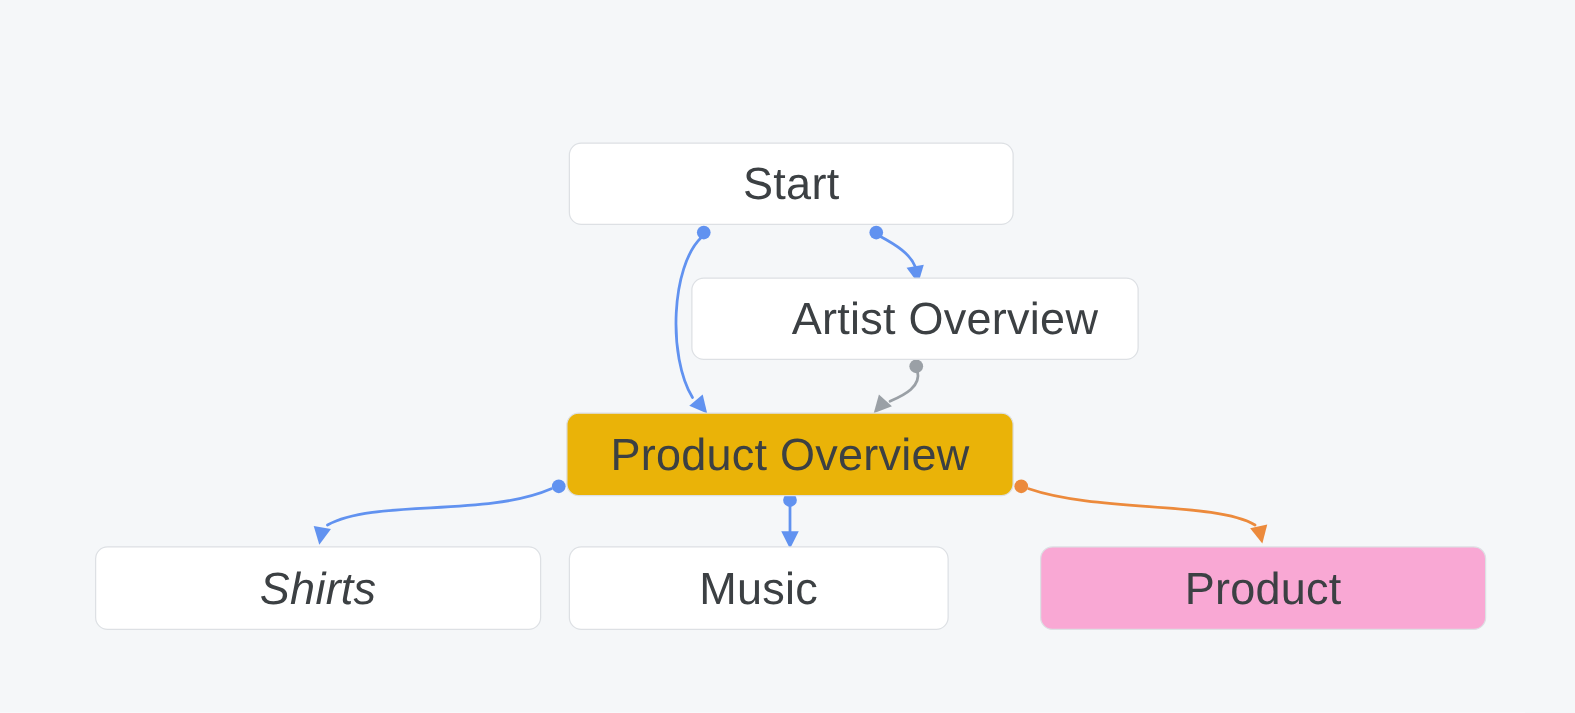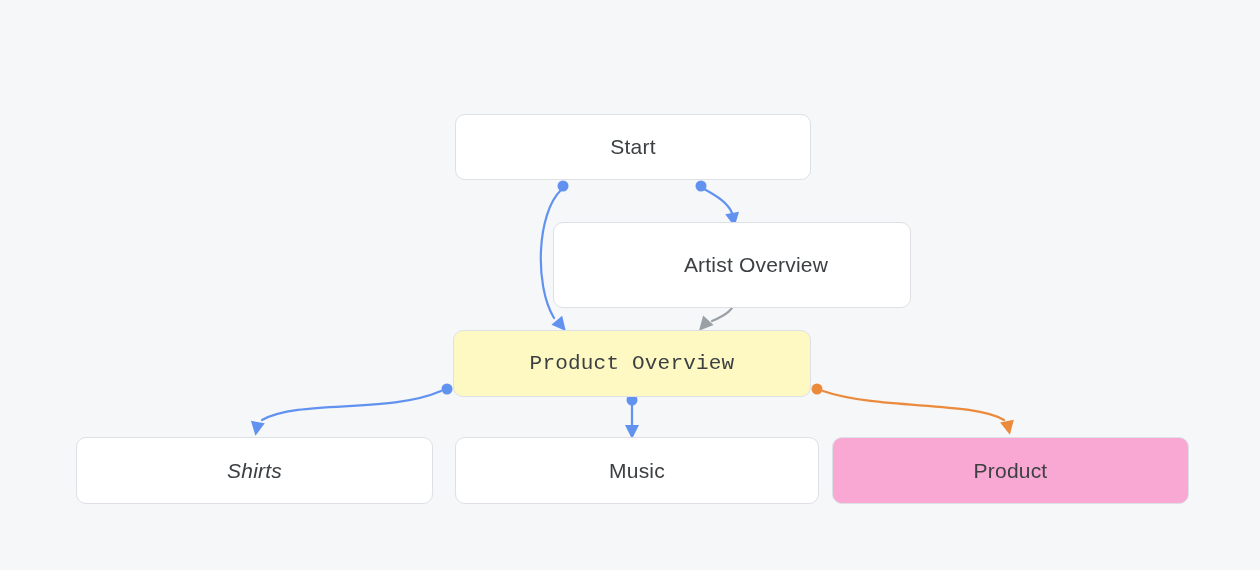--- a/index.html
+++ b/index.html
@@ -25,30 +25,30 @@
     position: absolute;
     display: flex;
     align-items: center;
     justify-content: center;
     border: 1.5px solid #dde0e4;
     border-radius: 10px;
     background: #ffffff;
     box-sizing: border-box;
   }
   .node-label {
-    font-size: 21px;
+    font-size: 36px;
     font-weight: 500;
     letter-spacing: 0.2px;
     white-space: nowrap;
   }
   .node-start            { left: 455px; top: 114px; width: 356px; height: 66px; }
-  .node-artist-overview  { left: 553px; top: 222px; width: 358px; height: 86px; padding-left: 48px; }
+  .node-artist-overview  { left: 553px; top: 222px; width: 358px; height: 66px; padding-left: 48px; }
   .node-product-overview { left: 453px; top: 330px; width: 358px; height: 67px; }
   .node-shirts           { left: 76px;  top: 437px; width: 357px; height: 67px; }
-  .node-music            { left: 455px; top: 437px; width: 364px; height: 67px; }
+  .node-music            { left: 455px; top: 437px; width: 304px; height: 67px; }
   .node-product          { left: 832px; top: 437px; width: 357px; height: 67px; }
 </style>
 </head>
 <body>
 
 <div class="canvas" style="background: rgb(245, 247, 249);">
 
   <svg class="edges" viewBox="0 0 1260 570" xmlns="http://www.w3.org/2000/svg">
 
     <g>
@@ -89,21 +89,21 @@
   </svg>
 
   <div class="node node-start" style="background: rgb(255, 255, 255); border-color: rgb(221, 224, 228); color: rgb(60, 64, 67);">
     <span class="node-label">Start</span>
   </div>
 
   <div class="node node-artist-overview" style="background: rgb(255, 255, 255); border-color: rgb(221, 224, 228); color: rgb(60, 64, 67);">
     <span class="node-label">Artist Overview</span>
   </div>
 
-  <div class="node node-product-overview" style="background: #fef9c3; border-color: rgb(221, 224, 228); color: rgb(60, 64, 67); font-family: Liberation Mono, monospace;">
+  <div class="node node-product-overview" style="background: #eab308; border-color: rgb(221, 224, 228); color: rgb(60, 64, 67);">
     <span class="node-label">Product Overview</span>
   </div>
 
   <div class="node node-shirts" style="background: rgb(255, 255, 255); border-color: rgb(221, 224, 228); color: rgb(60, 64, 67); font-style: italic;">
     <span class="node-label">Shirts</span>
   </div>
 
   <div class="node node-music" style="background: rgb(255, 255, 255); border-color: rgb(221, 224, 228); color: rgb(60, 64, 67);">
     <span class="node-label">Music</span>
   </div>

